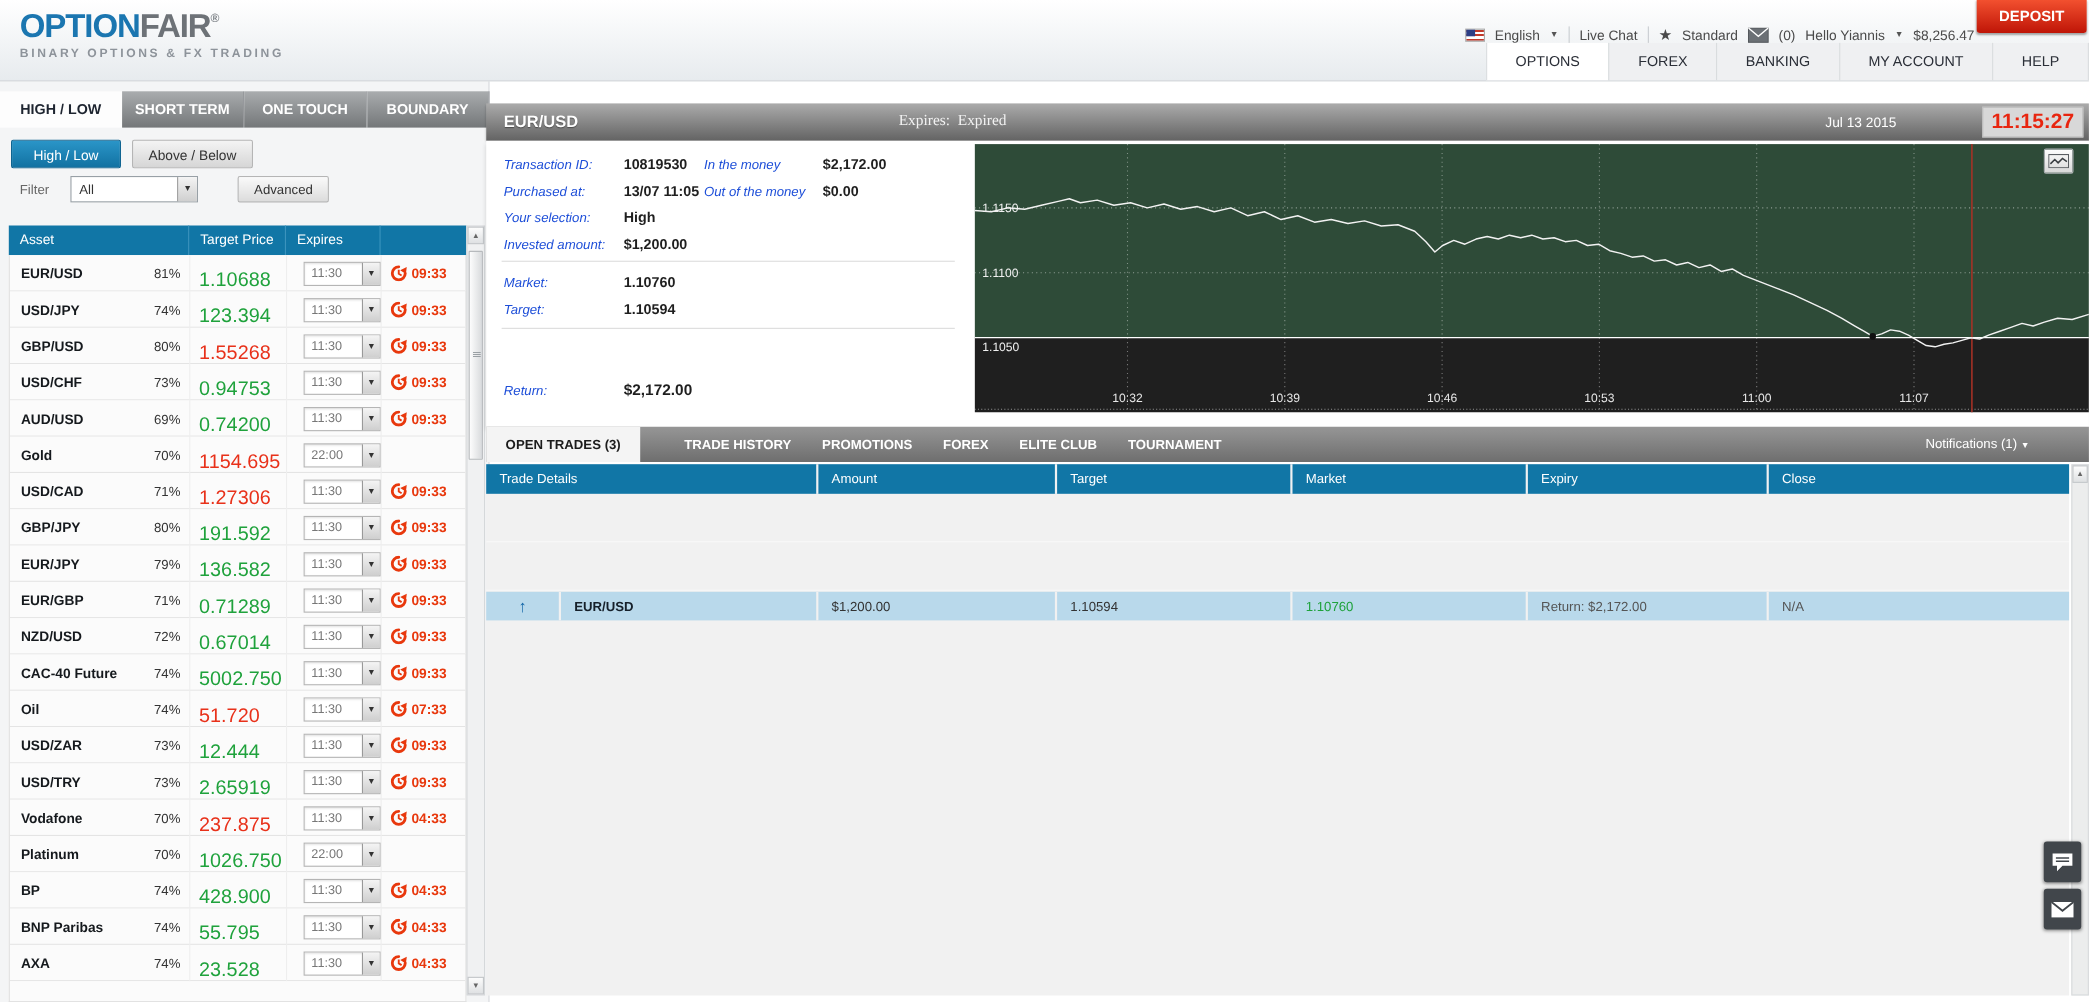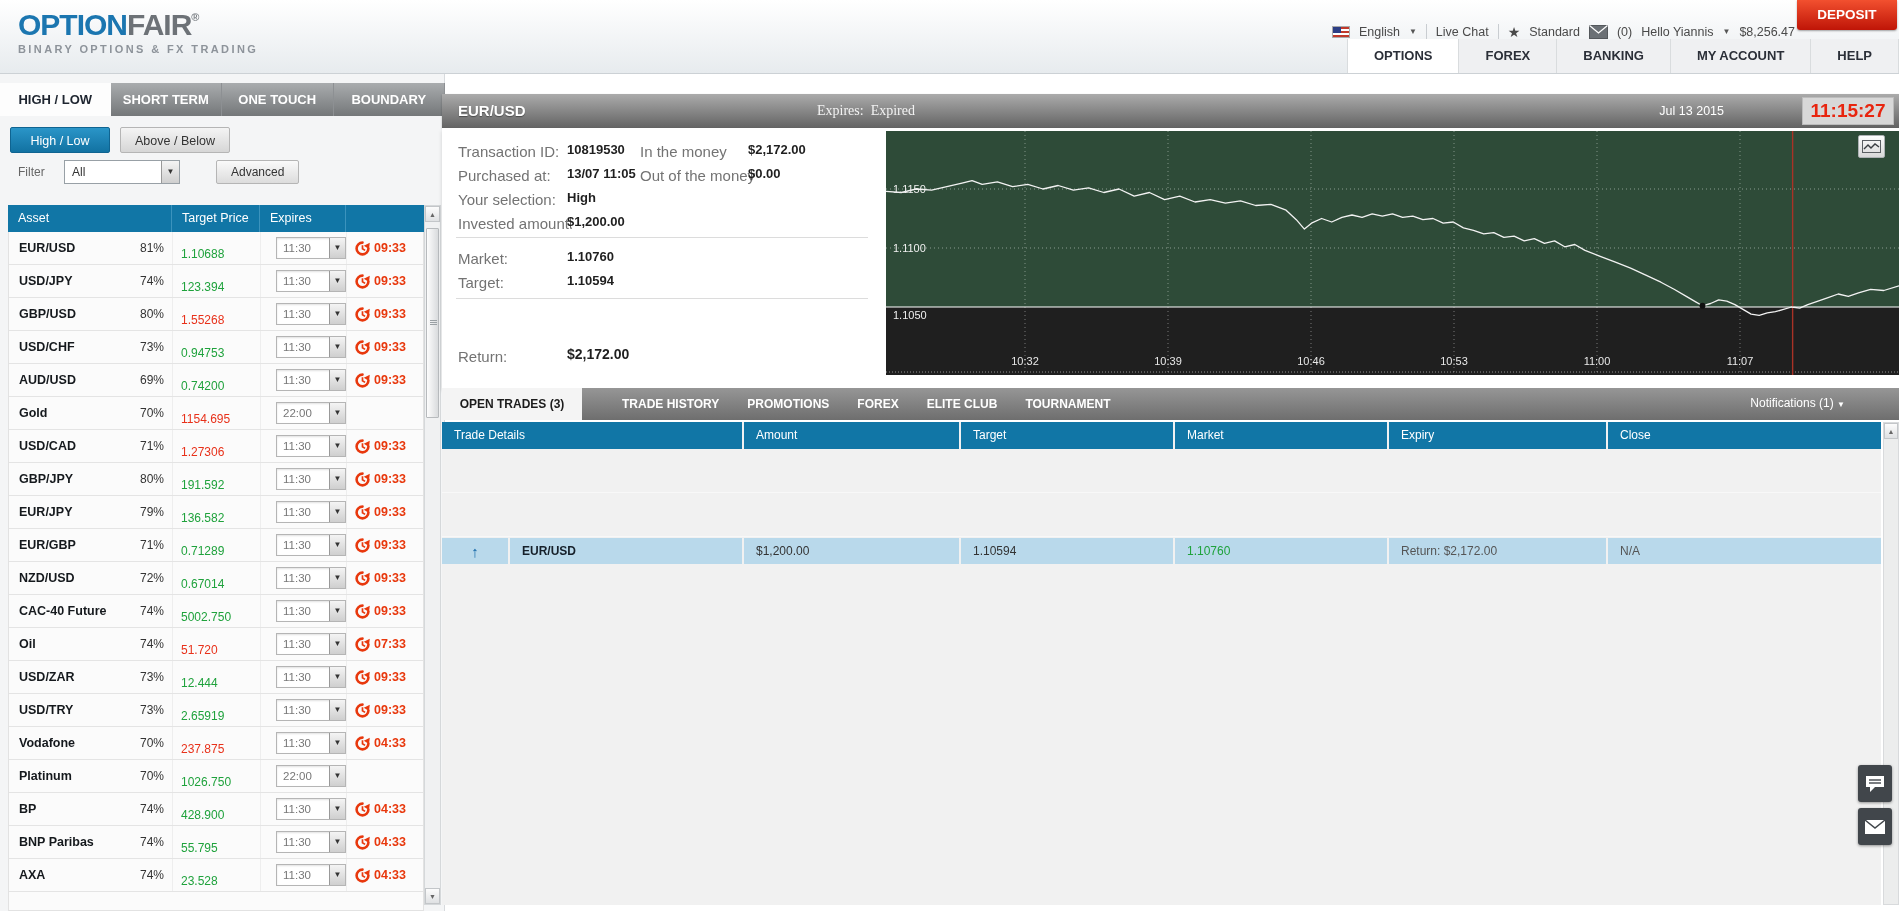--- a/index.html
+++ b/index.html
@@ -17,21 +17,21 @@
   #utility .sep { width:1px; height:16px; background:#c9cdd1; }
   .flag { width:18px; height:12px; display:inline-block; position:relative;
     background:repeating-linear-gradient(#c0392b 0 2px,#fff 2px 4px); border:1px solid #aaa; }
   .flag:before { content:""; position:absolute; left:0; top:0; width:8px; height:6px; background:#2c3e85; }
   .chev { font-size:8px; color:#555; }
   .star { color:#4a4a4a; font-size:14px; }
   #deposit-btn { position:absolute; top:0; right:2px; width:100px; height:30px;
     background:linear-gradient(#f2502f,#bf1507); color:#fff; font-weight:bold; font-size:13.5px;
     text-align:center; line-height:30px; border-radius:0 0 3px 3px; box-shadow:0 1px 2px rgba(0,0,0,.35); cursor:pointer; }
   #nav { position:absolute; right:0; bottom:0; height:34px; display:flex; }
-  .nav-tab { height:34px; padding:0 26px; line-height:34px; font-size:13px; font-weight:bold; color:#2b2f38;
+  .nav-tab { height:34px; padding:0 26px; line-height:34px; font-size:13px; font-weight:normal; color:#2b2f38;
     background:#eff0f2; border-left:1px solid #d9dcde; cursor:pointer; }
   .nav-tab:last-child { border-right:1px solid #d9dcde; }
   .nav-tab.active { background:#ffffff; }
   
   #content { position:absolute; left:0; top:74px; width:1899px; height:837px; background:#fff; }
   
   #sidebar { position:absolute; left:0; top:0; width:445px; height:837px; background:#f4f5f6; border-right:1px solid #d7dadd; }
   #opt-tabs { position:absolute; left:0; top:9px; width:445px; height:33px; display:flex; }
   .opt-tab { flex:1; height:33px; line-height:33px; text-align:center; font-size:13px; font-weight:bold;
     color:#fff; background:linear-gradient(#a9acae,#747779); border-right:1px solid #8d9093; cursor:pointer; }
@@ -48,21 +48,21 @@
   #asset-head { position:absolute; left:8px; top:131px; width:416px; height:27px; background:#1176a6; display:grid;
     grid-template-columns:164px 88px 86px 78px; color:#fff; font-size:12.5px; line-height:27px; }
   #asset-head div { border-right:1px solid #3b93bd; padding-left:10px; }
   #asset-head div:last-child { border-right:none; }
   #asset-rows { position:absolute; left:8px; top:158px; width:416px; height:679px; overflow:hidden; background:#fbfbfb; border:1px solid #e2e2e2; border-top:none; }
   .arow { display:grid; grid-template-columns:164px 88px 86px 78px; height:33px; border-bottom:1px solid #e4e4e4; background:#fbfbfb; }
   .arow > div { border-right:1px solid #eeeeee; display:flex; align-items:center; }
   .arow > div:last-child { border-right:none; }
   .a-name { padding-left:10px; font-weight:bold; font-size:12.5px; color:#15191d; flex:1; }
   .a-payout { margin-left:auto; padding-right:8px; color:#333; }
-  .a-price { padding-left:8px; font-size:12px;margin-top:12px; }
+  .a-price { padding-left:8px; font-size:18px;margin-top:12px; }
   .up { color:#1fa23c; } .down { color:#e8311a; }
   .exp-select { margin-left:15px; width:76px; height:22px; background:#fff; border:1px solid #b5b5b5; display:flex; align-items:center; cursor:pointer; box-shadow:inset 0 1px 2px rgba(0,0,0,.12); }
   .exp-select .val { flex:1; padding-left:6px; color:#777; font-size:11.5px; }
   .exp-select .sel-btn { width:16px; line-height:20px; }
   .cd { display:flex; align-items:center; gap:4px; padding-left:8px; color:#e8380d; font-weight:bold; font-size:12.5px; }
   .vscroll { position:absolute; background:#f0f1f2; border:1px solid #d5d8da; }
   #side-scroll { left:424px; top:131px; width:17px; height:700px; }
   .sc-arrow { position:absolute; left:0; width:15px; height:16px; text-align:center; line-height:16px; font-size:7px; color:#666; background:linear-gradient(#fcfcfc,#dfe1e3); border:1px solid #c3c6c9; }
   .sc-thumb { position:absolute; left:1px; width:13px; background:linear-gradient(90deg,#fdfdfd,#d9dbdd); border:1px solid #b7babd; border-radius:1px; }
   .sc-grip { position:absolute; left:3px; top:50%; width:7px; height:5px; margin-top:-3px;
@@ -70,21 +70,21 @@
   
   #main { position:absolute; left:442px; top:0; width:1457px; height:837px; }
   #symbol-bar { position:absolute; left:0; top:20px; width:1457px; height:34px;
     background:linear-gradient(#ababab,#636363); box-shadow:0 1px 2px rgba(0,0,0,.25); }
   #symbol-name { position:absolute; left:16px; top:8px; color:#fff; font-size:15px; font-weight:bold; text-shadow:0 1px 1px rgba(0,0,0,.4); }
   #expires { position:absolute; left:375px; top:9px; color:#f2f2f2; font-family:"Liberation Serif",serif; font-size:14px; }
   #hdr-date { position:absolute; right:175px; top:10px; color:#fff; font-size:12.5px; }
   #hdr-time { position:absolute; right:5px; top:3px; width:92px; height:28px; background:#d8d8d8; border:1px solid #bcbcbc;
     color:#e8250f; font-size:19px; font-weight:bold; text-align:center; line-height:26px; }
   #white-zone { position:absolute; left:0; top:54px; width:1457px; height:260px; background:#fff; box-shadow:0 3px 4px rgba(0,0,0,.15); }
-  .ti-label { position:absolute; color:#737373; font-size:15px; }
+  .ti-label { position:absolute; color:#1d4ed8; font-size:12px;font-style:italic; }
   .ti-value { position:absolute; color:#1f1f1f; font-size:13px; font-weight:bold; }
   .ti-div { position:absolute; left:14px; width:412px; height:1px; background:#dcdcdc; }
   #chart-wrap { position:absolute; left:444px; top:3px; width:1013px; height:244px; }
   #chart-btn { position:absolute; right:14px; top:7px; width:27px; height:23px; background:linear-gradient(#fdfdfd,#d8d8d8);
     border:1px solid #aeb2b5; border-radius:2px; display:flex; align-items:center; justify-content:center; cursor:pointer; }
   
   #bottom-tabs { position:absolute; left:0; top:314px; width:1457px; height:32px;
     background:linear-gradient(#969696,#6e6e6e); display:flex; align-items:center; }
   .btab { color:#fff; font-size:12px; font-weight:bold; cursor:pointer; white-space:nowrap; }
   .btab.active { width:140px; height:32px; background:#f4f4f4; color:#1c1c1c; text-align:center; line-height:32px; margin-right:12px; }

